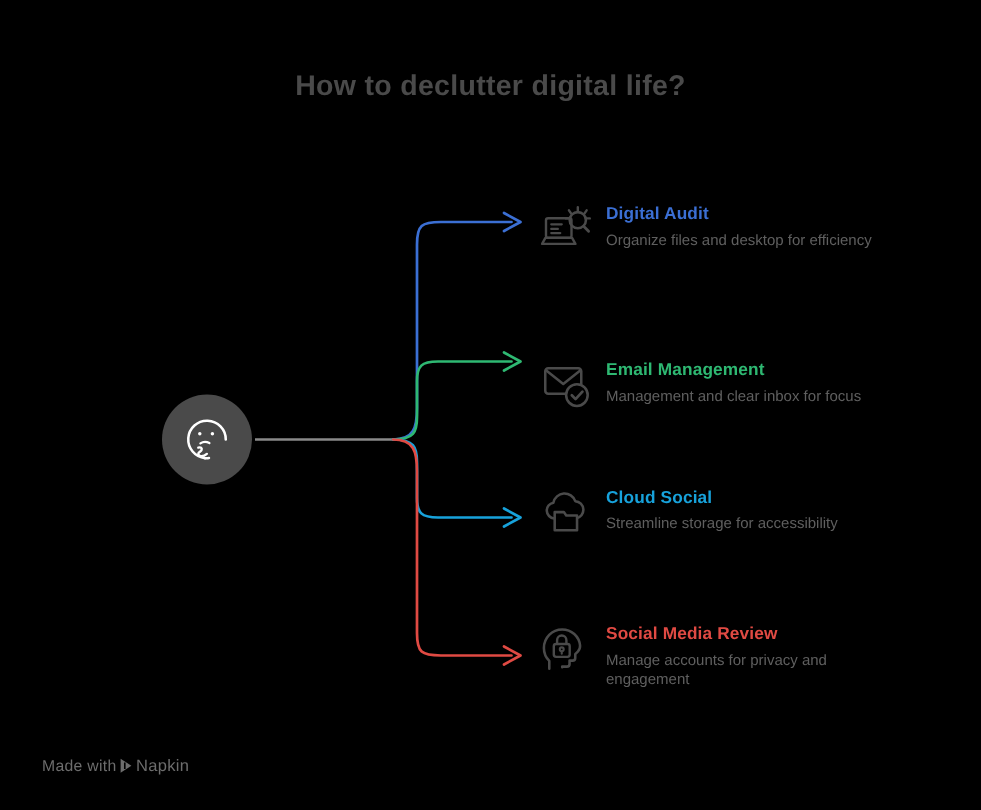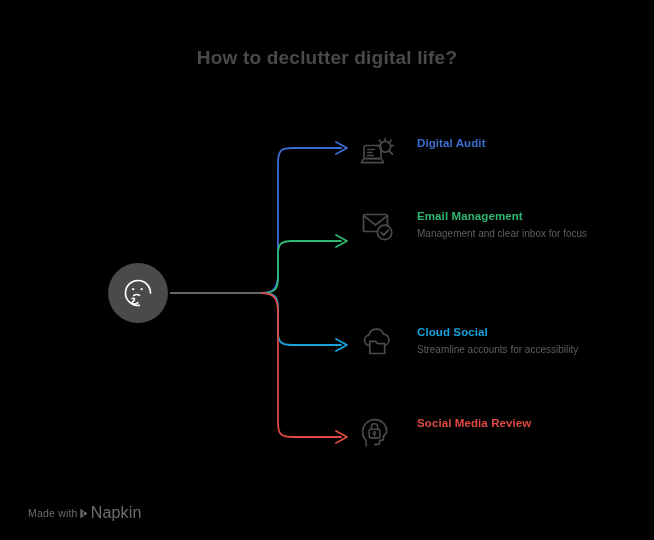--- a/index.html
+++ b/index.html
@@ -67,58 +67,58 @@
   }
   .branch-icon {
     width: 44px;
     height: 44px;
     flex: 0 0 44px;
     display: flex;
     align-items: center;
     justify-content: center;
   }
   .branch-text {
-    margin-left: 17px;
+    margin-left: 4px;
     padding-top: 5px;
   }
   .branch-title {
     font-size: 11.5px;
     font-weight: bold;
     letter-spacing: 0.1px;
     line-height: 14px;
   }
   .branch-desc {
     margin-top: 4px;
     font-size: 10px;
     color: #5f5f5f;
     line-height: 13px;
     max-width: 190px;
   }
 
   .b0 { left: 356px; top: 131px; }
-  .b1 { left: 356px; top: 204px; justify-content: center; }
+  .b1 { left: 356px; top: 235px; justify-content: center; }
   .b2 { left: 356px; top: 320px; }
   .b3 { left: 356px; top: 411px; text-decoration: underline; }
 
   
   #footer {
     position: absolute;
     left: 28px;
     top: 504px;
     display: flex;
     align-items: center;
     gap: 0;
   }
   #footer-made {
     font-size: 10.5px;
     color: #6d6d6d;
     letter-spacing: 0.2px;
   }
   #footer-brand {
-    font-size: 16px;
+    font-size: 11px;
     color: #6d6d6d;
     letter-spacing: 0.2px;
   }
 </style>
 </head>
 <body>
 
 <div id="canvas">
 
   <div id="title">How to declutter digital life?</div>
@@ -157,20 +157,21 @@
         <rect x="6" y="12.5" width="17" height="13" rx="1.4" stroke="#4a4a4a" stroke-width="1.6" fill="none"></rect>
         <path d="M3.4 29.6h22.2l-2.2-4H5.6z" stroke="#4a4a4a" stroke-width="1.6" stroke-linejoin="round" fill="none"></path>
         <path d="M9.5 16.5h7M9.5 19.6h4.4M9.5 22.4h6" stroke="#4a4a4a" stroke-width="1.5" stroke-linecap="round"></path>
         <circle cx="27.2" cy="13.8" r="5.4" stroke="#4a4a4a" stroke-width="1.7" fill="none"></circle>
         <path d="M31.1 17.8l3.3 3.3" stroke="#4a4a4a" stroke-width="1.9" stroke-linecap="round"></path>
         <path d="M27.2 5.2v2.6M21.3 7.2l1.4 2.1M33.1 7.2l-1.4 2.1M19.2 12.6h2.2M35.2 12.6h-2.2" stroke="#4a4a4a" stroke-width="1.6" stroke-linecap="round"></path>
       </svg>
     </div>
     <div class="branch-text">
       <div class="branch-title" style="color:#3b6fd4">Digital Audit</div>
+      <div class="branch-desc">Organize files and desktop for efficiency</div>
     </div>
   </div>
 
   <div class="branch b1">
     <div class="branch-icon">
       <svg width="40" height="40" viewBox="0 0 40 40" fill="none">
         <rect x="5.5" y="8.5" width="24" height="17" rx="2" stroke="#4a4a4a" stroke-width="1.7" fill="none"></rect>
         <path d="M6.6 10.4l10.9 8.6 10.9-8.6" stroke="#4a4a4a" stroke-width="1.7" stroke-linecap="round" stroke-linejoin="round" fill="none"></path>
         <circle cx="26.6" cy="26.4" r="7.2" stroke="#4a4a4a" stroke-width="1.7" fill="#000000"></circle>
         <path d="M23.2 26.5l2.5 2.6 4.6-5" stroke="#4a4a4a" stroke-width="1.8" stroke-linecap="round" stroke-linejoin="round" fill="none"></path>
@@ -184,36 +185,37 @@
 
   <div class="branch b2">
     <div class="branch-icon">
       <svg width="40" height="40" viewBox="0 0 40 40" fill="none">
         <path d="M11.4 23.6a5.3 5.3 0 0 1-.5-10.5 7.6 7.6 0 0 1 14.6-1 5.8 5.8 0 0 1 .6 11.5H11.4z" stroke="#4a4a4a" stroke-width="1.7" stroke-linejoin="round" fill="none"></path>
         <path d="M11.8 19.4h6.1l1.6 2.2h7.2v9.9H11.8z" stroke="#4a4a4a" stroke-width="1.7" stroke-linejoin="round" fill="#000000"></path>
       </svg>
     </div>
     <div class="branch-text">
       <div class="branch-title" style="color:#17a2db">Cloud Social</div>
-      <div class="branch-desc">Streamline accounts for accessibility</div>
+      <div class="branch-desc">Streamline storage for accessibility</div>
     </div>
   </div>
 
   <div class="branch b3">
     <div class="branch-icon">
       <svg width="40" height="40" viewBox="0 0 40 40" fill="none">
         <path d="M8.2 32.8v-5.2c-2.3-2.2-3.6-5.3-3.6-8.6C4.6 12.2 10 6.6 16.8 6.6c6.2 0 11.3 4.7 11.9 10.7.2 2-.4 3-1.5 4.1l-1.7 1.7v2.5c0 1-.8 1.8-1.8 1.8h-2v2.2c0 1-.8 1.8-1.8 1.8h-3.1v.4" stroke="#4a4a4a" stroke-width="1.7" stroke-linecap="round" stroke-linejoin="round" fill="none"></path>
         <rect x="11.2" y="16.3" width="10.6" height="8.6" rx="1.5" stroke="#4a4a4a" stroke-width="1.6" fill="none"></rect>
         <path d="M13.4 16.3v-2.5a3.1 3.1 0 0 1 6.2 0v2.5" stroke="#4a4a4a" stroke-width="1.6" fill="none"></path>
         <circle cx="16.5" cy="19.9" r="1.3" stroke="#4a4a4a" stroke-width="1.4" fill="none"></circle>
         <path d="M16.5 21.2v1.6" stroke="#4a4a4a" stroke-width="1.4" stroke-linecap="round"></path>
       </svg>
     </div>
     <div class="branch-text">
       <div class="branch-title" style="color:#e04a43">Social Media Review</div>
+      <div class="branch-desc">Manage accounts for privacy and engagement</div>
     </div>
   </div>
 
   <div id="footer">
     <span id="footer-made">Made with</span>
     <svg width="13" height="13" viewBox="0 0 13 13" fill="none">
       <path d="M2.4 1.8 L9.6 6.5 L2.4 11.2 Z" fill="#6d6d6d"></path>
       <path d="M5.2 4.3 L5.2 8.7" stroke="#000000" stroke-width="1.1"></path>
     </svg>
     <span id="footer-brand">Napkin</span>

